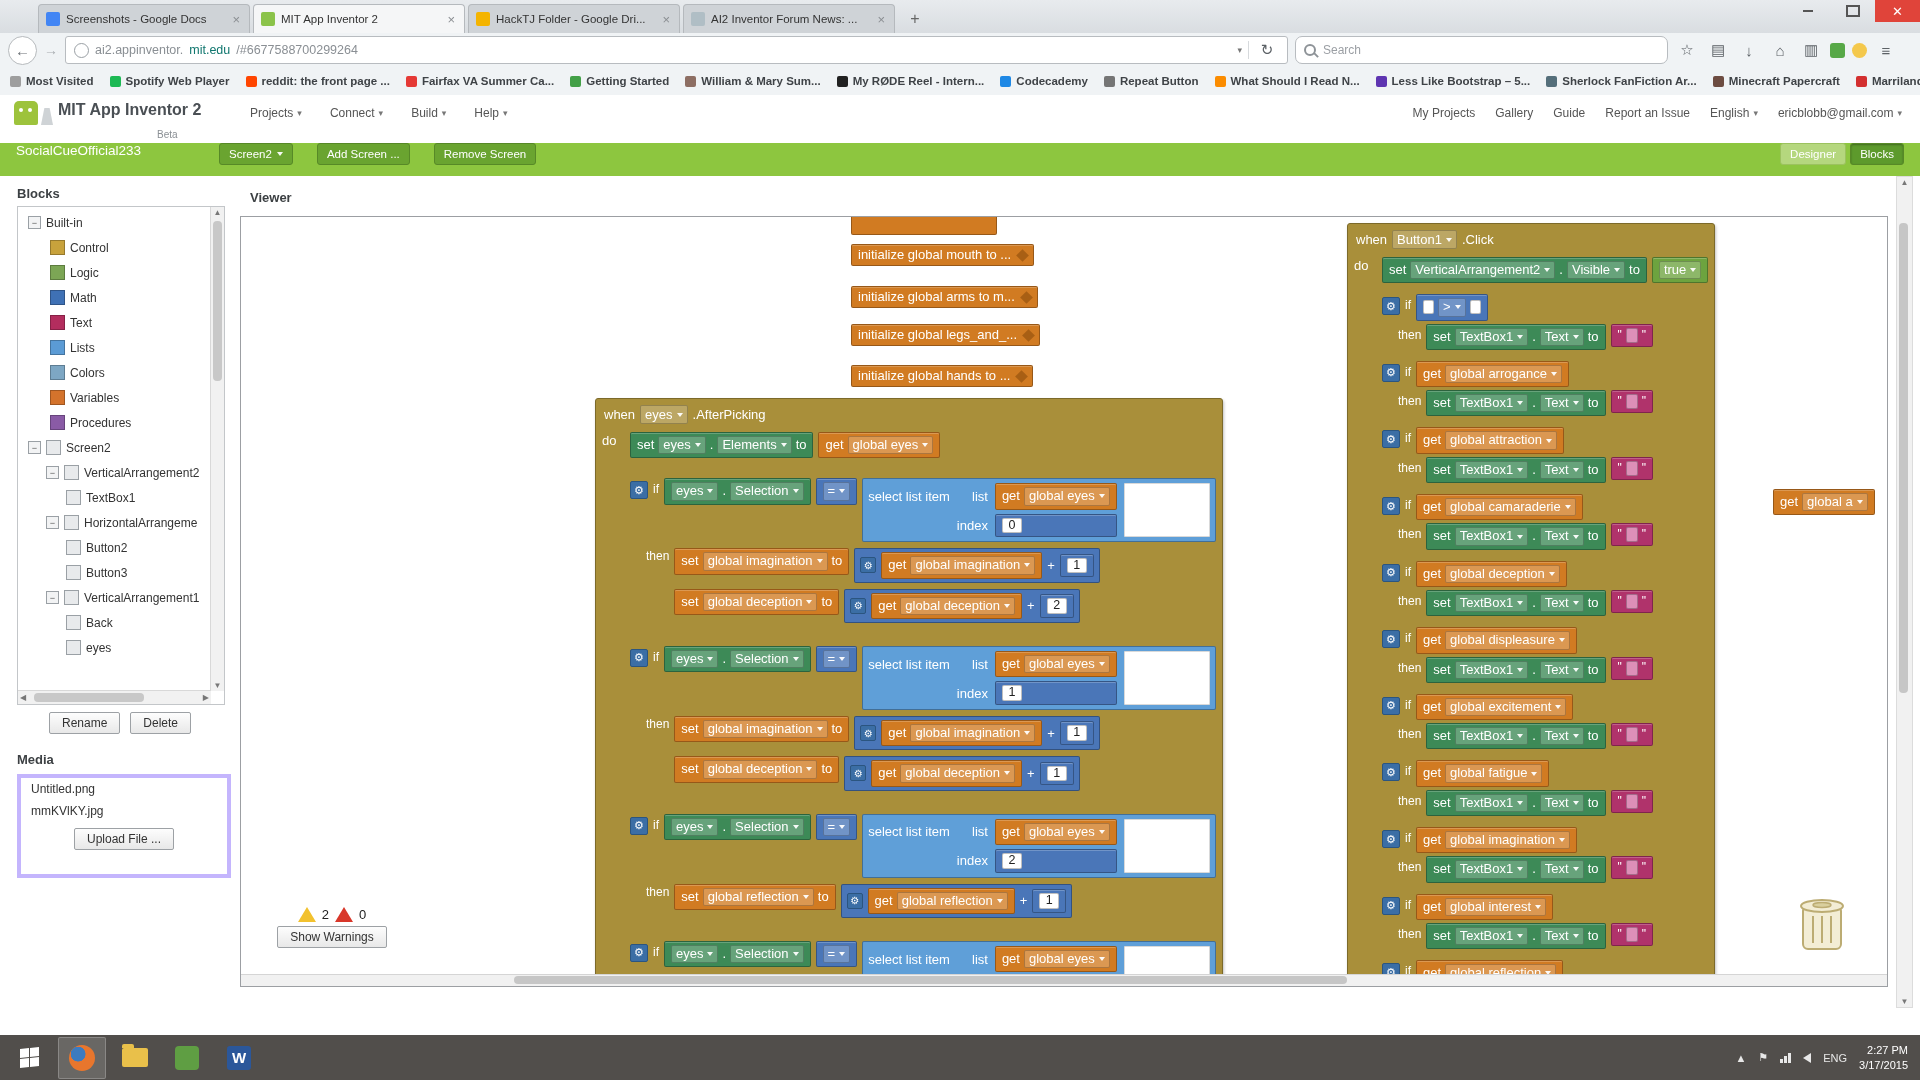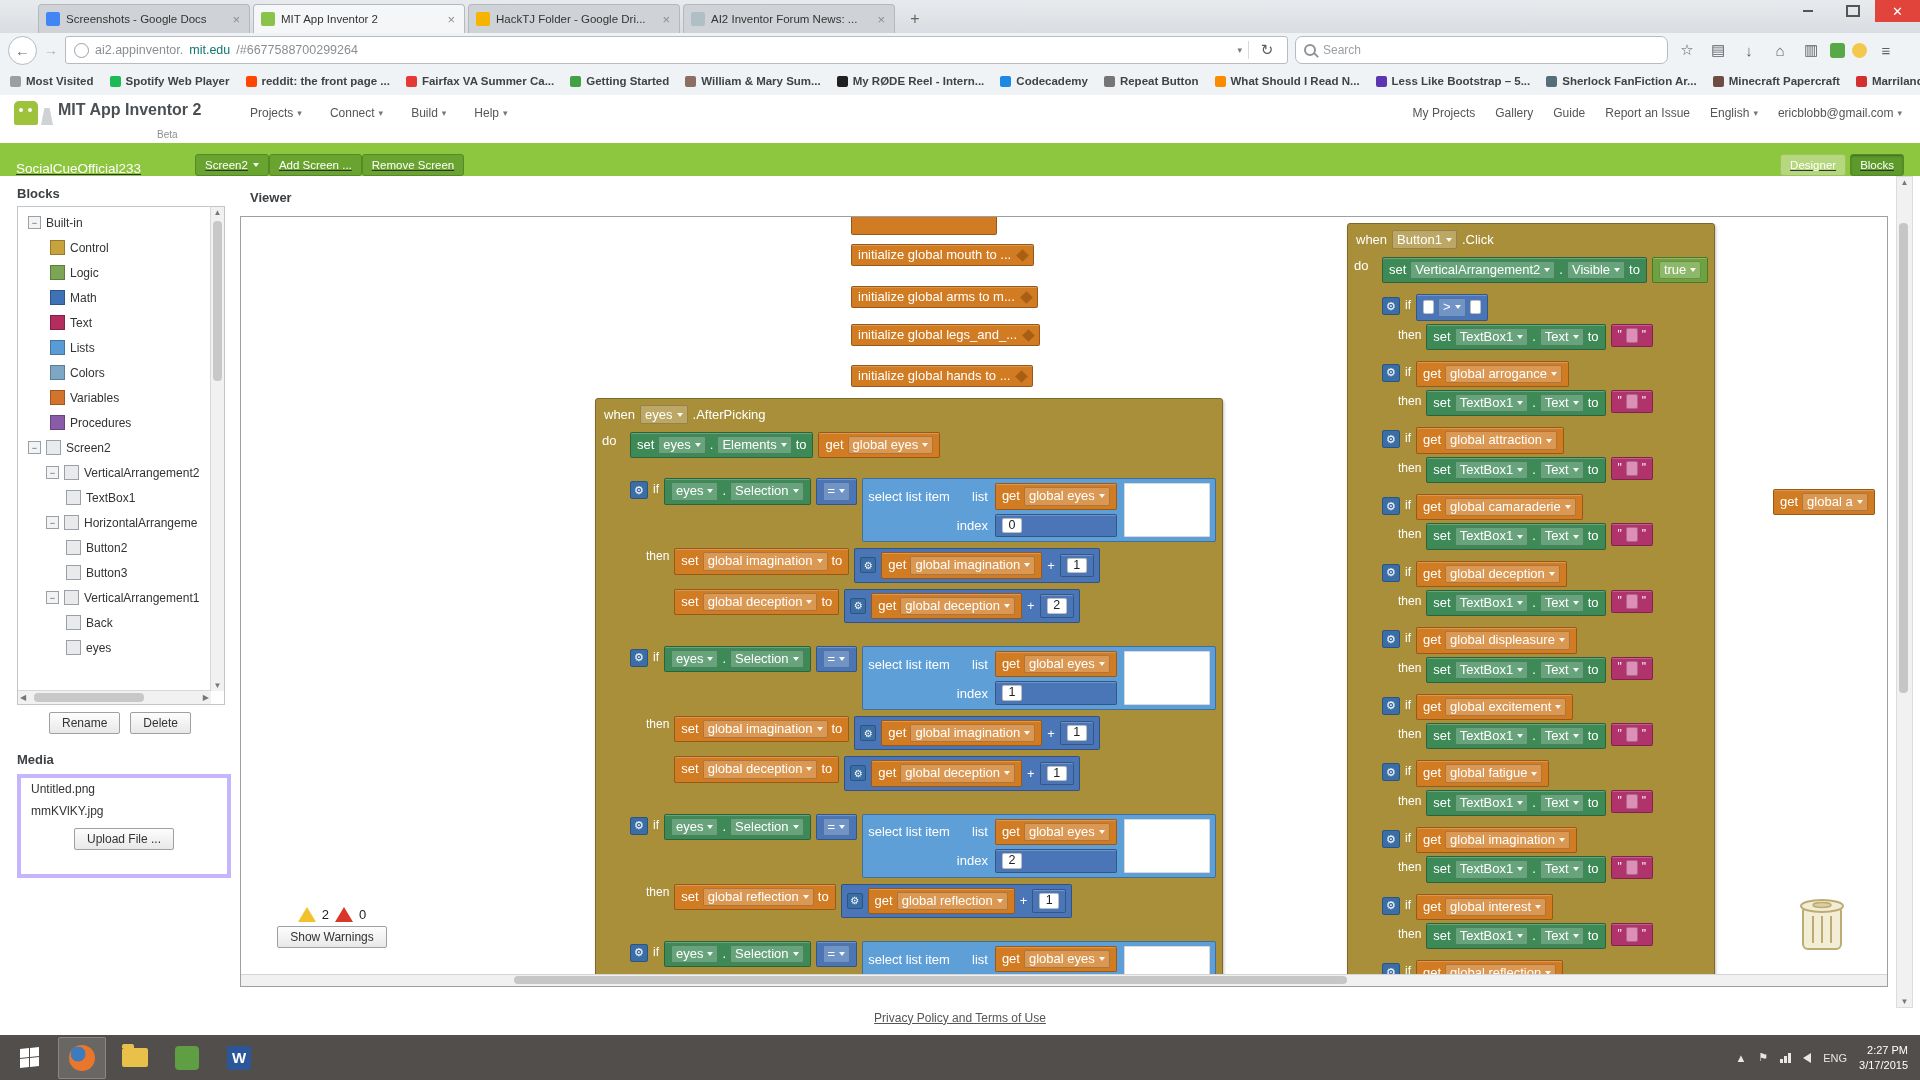--- a/index.html
+++ b/index.html
@@ -55,21 +55,21 @@
   .beaker{width:12px;height:17px;background:#cfd3d6;clip-path:polygon(28% 0,72% 0,100% 100%,0 100%);}
   #aititle{position:absolute;left:58px;top:6px;font-size:16px;color:#4a4f54;font-weight:bold;white-space:nowrap;}
   #aibeta{position:absolute;left:157px;top:26px;font-size:10px;color:#8a8f94;margin-top:8px;}
   #menus{position:absolute;left:250px;top:11px;display:flex;gap:28px;color:#555;}
   .menu{display:flex;align-items:center;gap:4px;}
   #hdrlinks{position:absolute;right:18px;top:11px;display:flex;gap:20px;color:#555;}
   .hlink{display:flex;align-items:center;gap:4px;white-space:nowrap;}
   .dcaret{font-size:9px;color:#777;}
   
   #greenbar{position:absolute;left:0;top:143px;right:0;height:33px;background:#8dc63f;display:flex;
-    align-items:flex-end;padding:0 16px;gap:0;text-decoration:underline;}
+    align-items:flex-start;padding:0 16px;gap:24px;}
   #projname{color:#fff;font-size:13.5px;margin-right:54px;white-space:nowrap;}
   .gbtn{background:#6aa430;border:1px solid #578927;border-radius:3px;color:#fff;font-size:11.5px;
     padding:4px 9px;display:flex;align-items:center;gap:5px;white-space:nowrap;font-family:inherit;}
   #gbright{margin-left:auto;display:flex;gap:4px;}
   .gbtn.light{background:#b5d77e;border-color:#9cc25f;}
   .gbtn.darksel{background:#5d9a2c;box-shadow:inset 0 1px 2px rgba(0,0,0,.3);}
   
   .sidelabel{position:absolute;font-size:13px;font-weight:bold;color:#3c4043;}
   #treepanel{position:absolute;left:17px;top:206px;width:206px;height:497px;background:#fff;
     border:1px solid #c3c6c9;overflow:hidden;}
@@ -1247,23 +1247,20 @@
     <div id="canvashscroll">
       <div id="canvashthumb"></div>
     </div>
   </div>
   <div id="pagevscroll">
     <div class="sarrow" style="position:absolute;top:1px;">▲</div>
     <div id="pagevthumb"></div>
     <div class="sarrow" style="position:absolute;bottom:1px;">▼</div>
   </div>
 
-  <div id="footer">
-    <a href="#">Privacy Policy and Terms of Use</a>
-  </div>
 
   <div id="taskbar">
     <div class="tbapp">
       <span class="winflag">
           <span></span>
           <span></span>
           <span></span>
           <span></span>
         </span>
     </div>

